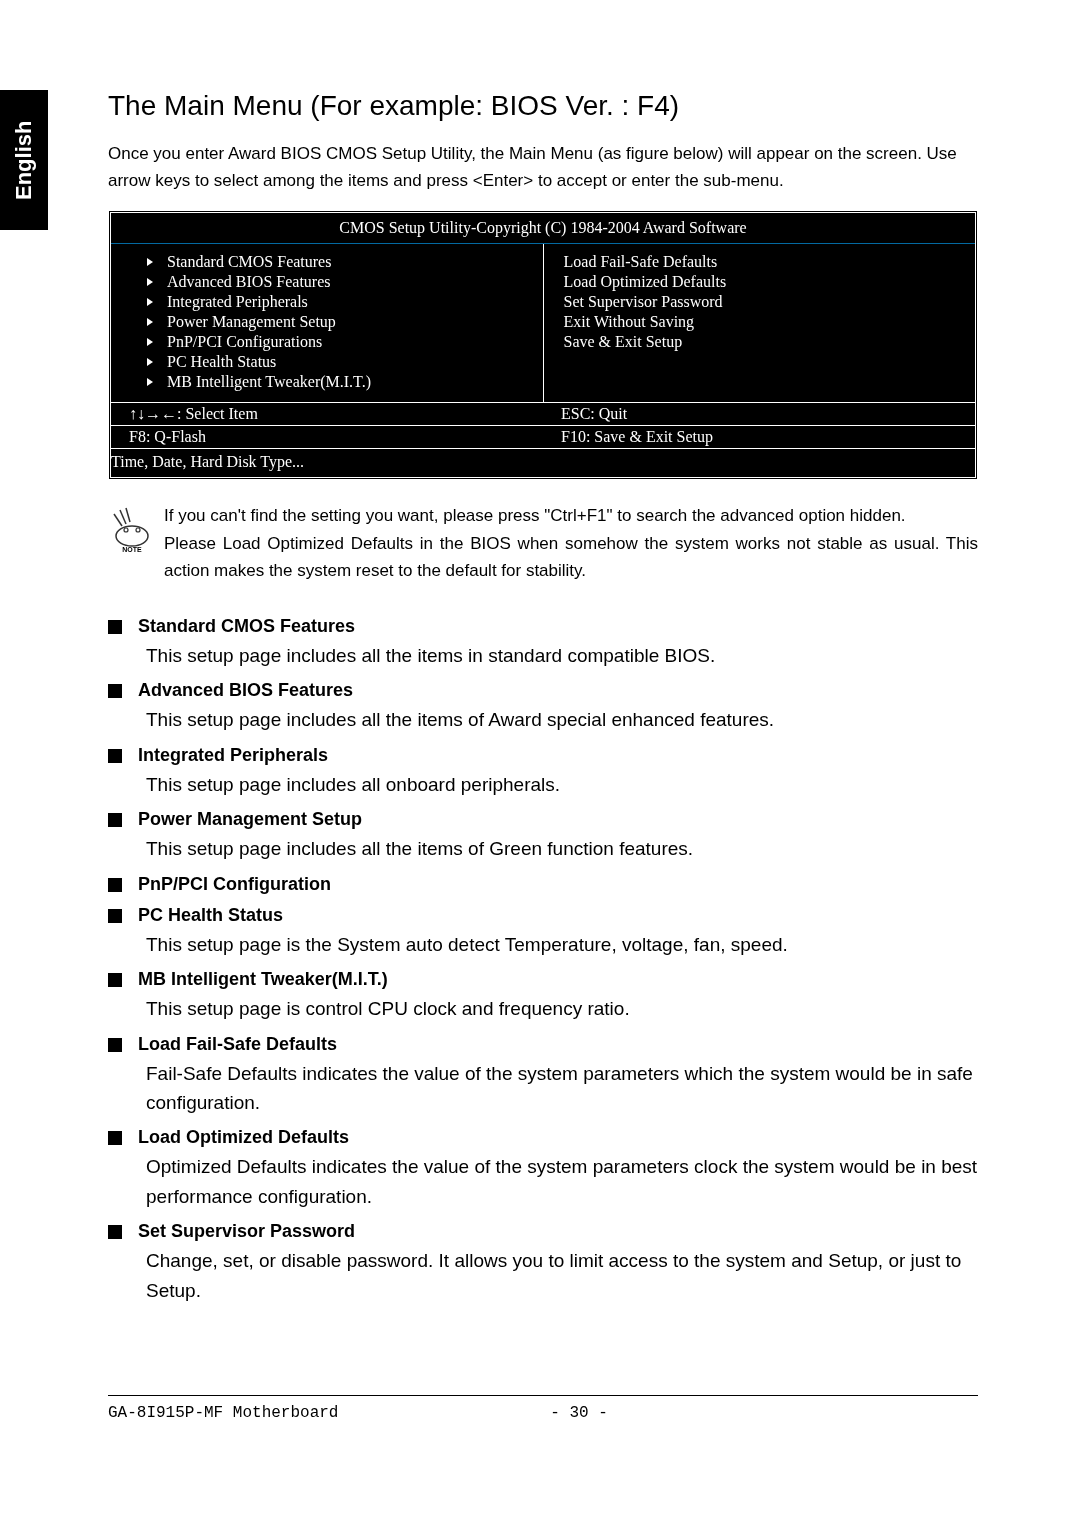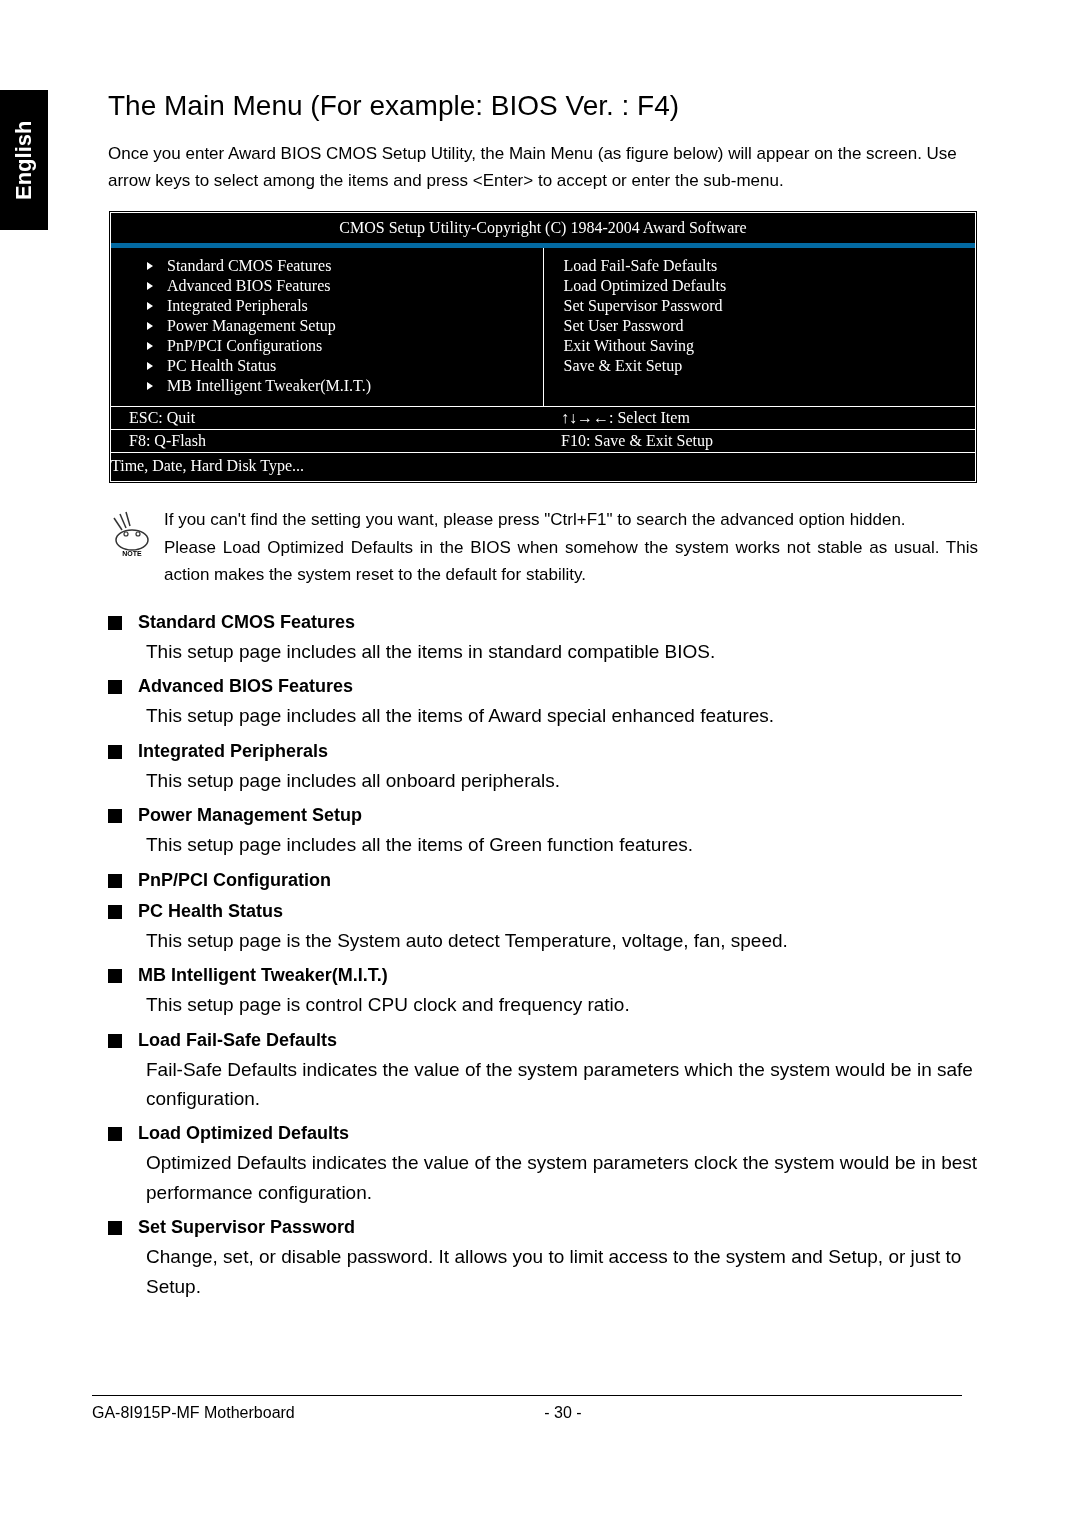--- a/index.html
+++ b/index.html
@@ -49,21 +49,21 @@
     .bios-box {
       border: 3px double #fff;
       background: #000;
       color: #fff;
       font-family: "Times New Roman", serif;
       font-size: 16px;
     }
     .bios-header {
       text-align: center;
       padding: 6px 0;
-      border-bottom: 5px solid #0369a1;
+      border-bottom: 1px solid #0369a1;
     }
     .bios-body {
       display: flex;
       border-bottom: 1px solid #fff;
     }
     .bios-col {
       flex: 1;
       padding: 8px 12px 10px 12px;
     }
     .bios-col-left {
@@ -97,21 +97,21 @@
     }
     .bios-footer-cell-left {
     }
     .bios-help {
       text-align: left;
       padding: 4px 0 6px 0;
     }
     .note-block {
       display: flex;
       margin-top: 22px;
-      margin-bottom: 24px;
+      margin-bottom: 32px;
       justify-content: flex-end;
     }
     .note-icon {
       width: 56px;
       flex-shrink: 0;
       padding-top: 2px;
     }
     .note-text {
       font-size: 17px;
       line-height: 1.6;
@@ -139,23 +139,24 @@
       font-weight: bold;
     }
     .section-desc {
       font-size: 19px;
       line-height: 1.55;
       margin-left: 38px;
       margin-bottom: 8px;
     }
     .footer {
       position: absolute;
-      left: 92px;
+      left: 108px;
       bottom: 110px;
       width: 870px;
+      font-family: Liberation Mono, monospace;
     }
     .footer-line {
       border-top: 1px solid #000;
       margin-bottom: 8px;
     }
     .footer-text {
       font-size: 16px;
     }
     .page-num {
       position: absolute;
@@ -212,33 +213,30 @@
         <div class="bios-item">
             <span>Load Fail-Safe Defaults</span>
           </div>
         <div class="bios-item">
             <span>Load Optimized Defaults</span>
           </div>
         <div class="bios-item">
             <span>Set Supervisor Password</span>
           </div>
         <div class="bios-item">
-            <span>Set User Password</span>
-          </div>
-        <div class="bios-item">
             <span>Exit Without Saving</span>
           </div>
         <div class="bios-item">
             <span>Save &amp; Exit Setup</span>
           </div>
       </div>
     </div>
     <div class="bios-footer-row">
+      <div class="bios-footer-cell">↑↓→←: Select Item</div>
       <div class="bios-footer-cell bios-footer-cell-left">ESC: Quit</div>
-      <div class="bios-footer-cell">↑↓→←: Select Item</div>
     </div>
     <div class="bios-footer-row">
       <div class="bios-footer-cell bios-footer-cell-left">F8: Q-Flash</div>
       <div class="bios-footer-cell">F10: Save &amp; Exit Setup</div>
     </div>
     <div class="bios-help">Time, Date, Hard Disk Type...</div>
   </div>
 
   <div class="note-block">
     <div class="note-icon">

